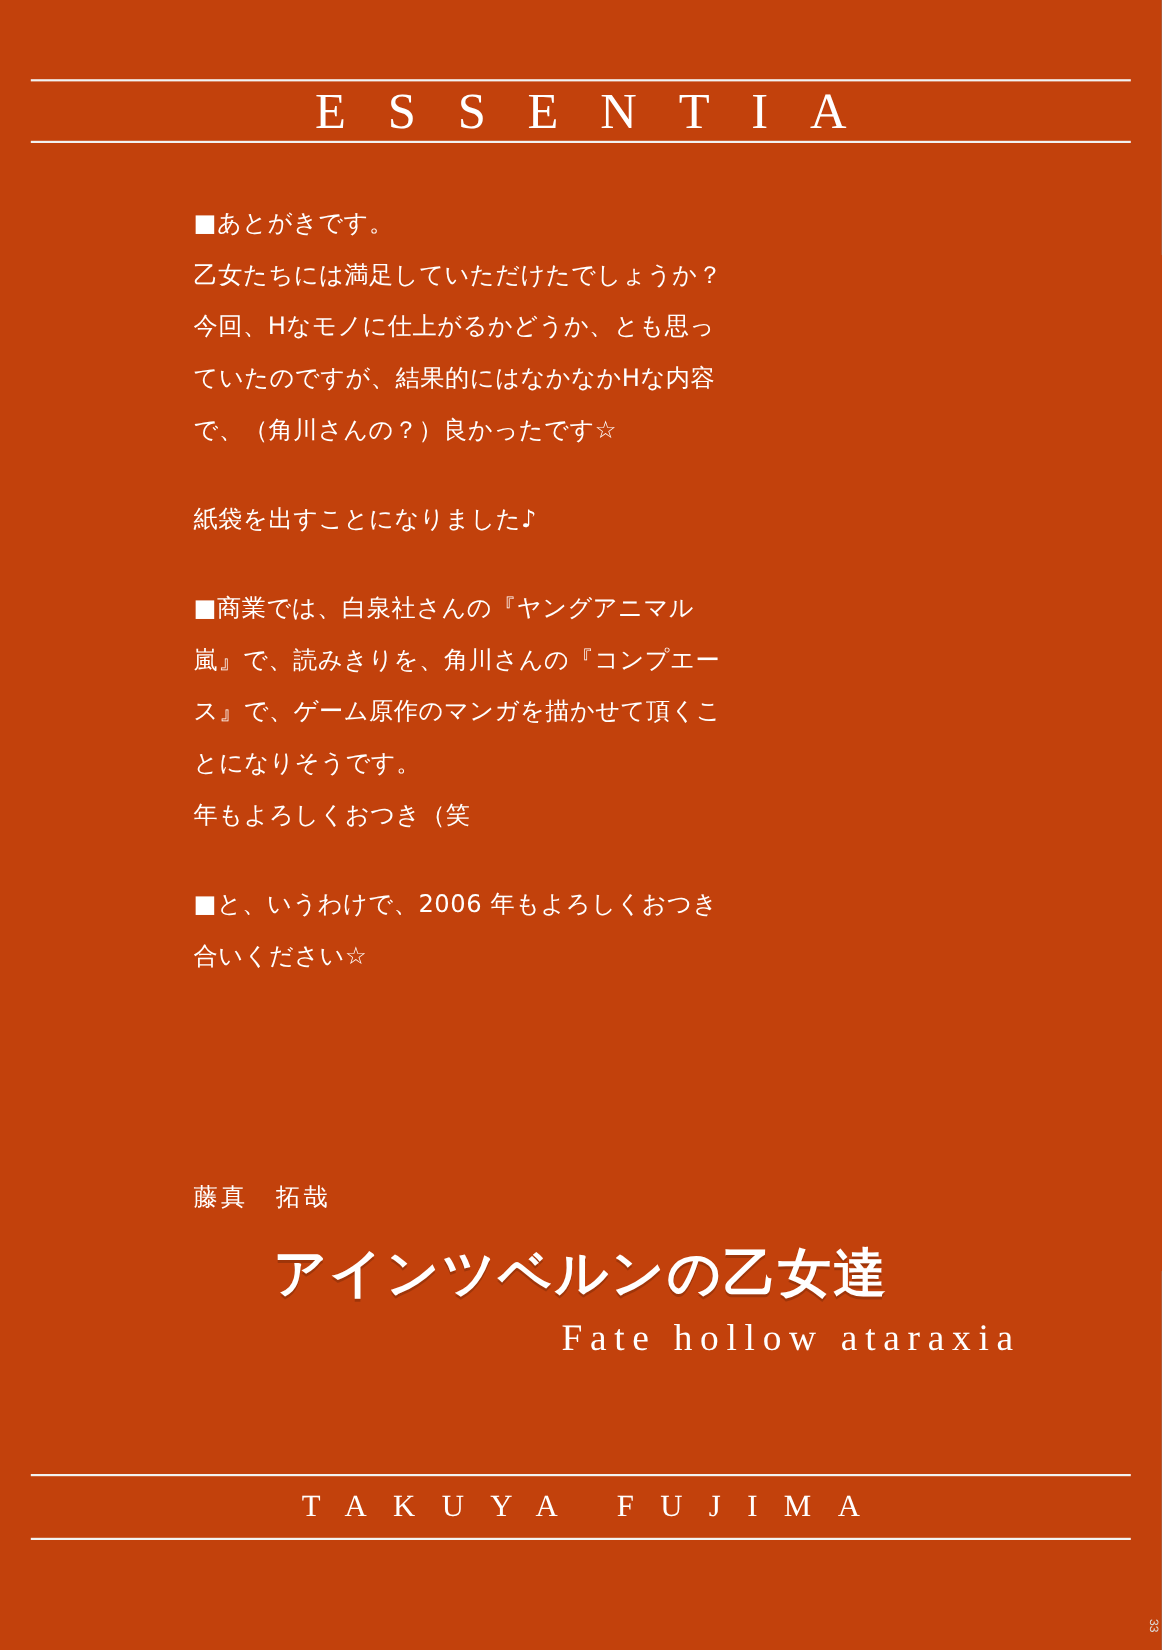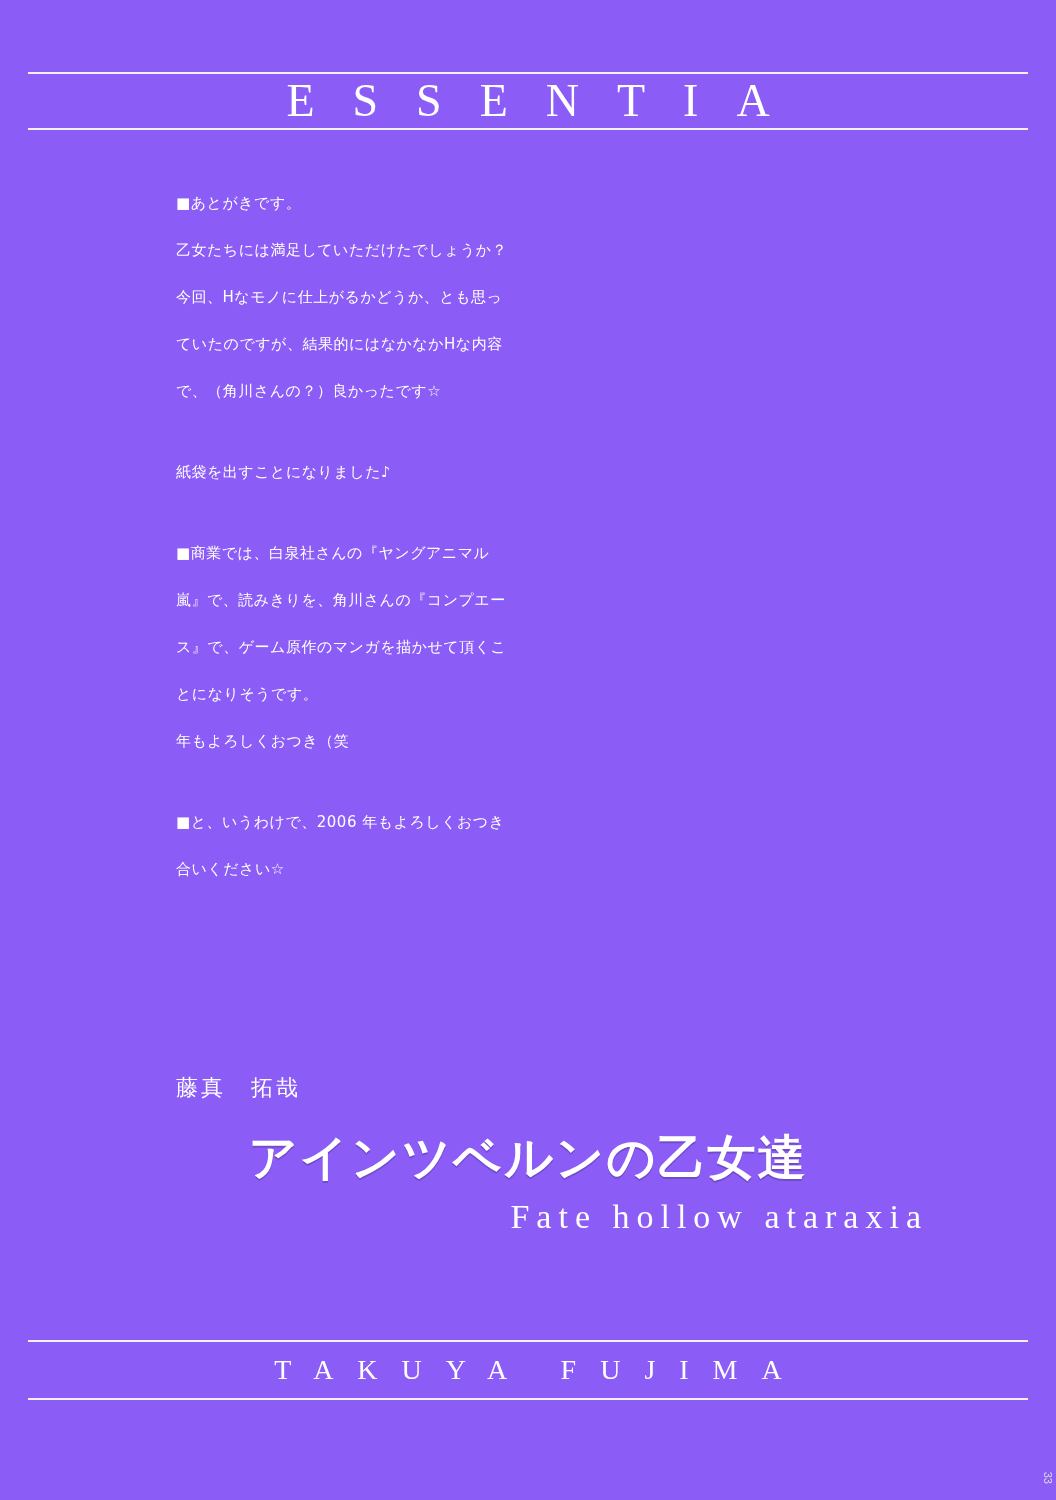--- a/index.html
+++ b/index.html
@@ -11,21 +11,21 @@
     width: 1056px;
     height: 1500px;
     overflow: hidden;
     font-family: "Liberation Sans", sans-serif;
     color: #ffffff;
   }
   .page {
     position: relative;
     width: 1056px;
     height: 1500px;
-    background: #8b5cf6;
+    background: #c2410c;
   }
   .rule-top-a {
     position: absolute;
     left: 28px;
     top: 72px;
     width: 1000px;
     height: 2px;
     background: #f2f2f2;
   }
   .rule-top-b {
@@ -93,21 +93,21 @@
     width: 700px;
   }
   .para {
     margin: 0 0 34px 0;
   }
   .para:last-child {
     margin-bottom: 0;
   }
   .line {
     font-family: "DejaVu Sans", sans-serif;
-    font-size: 15px;
+    font-size: 22px;
     line-height: 47px;
     color: #ffffff;
     white-space: nowrap;
     letter-spacing: 0.5px;
   }
 
   .signature {
     position: absolute;
     left: 176px;
     top: 1073px;

